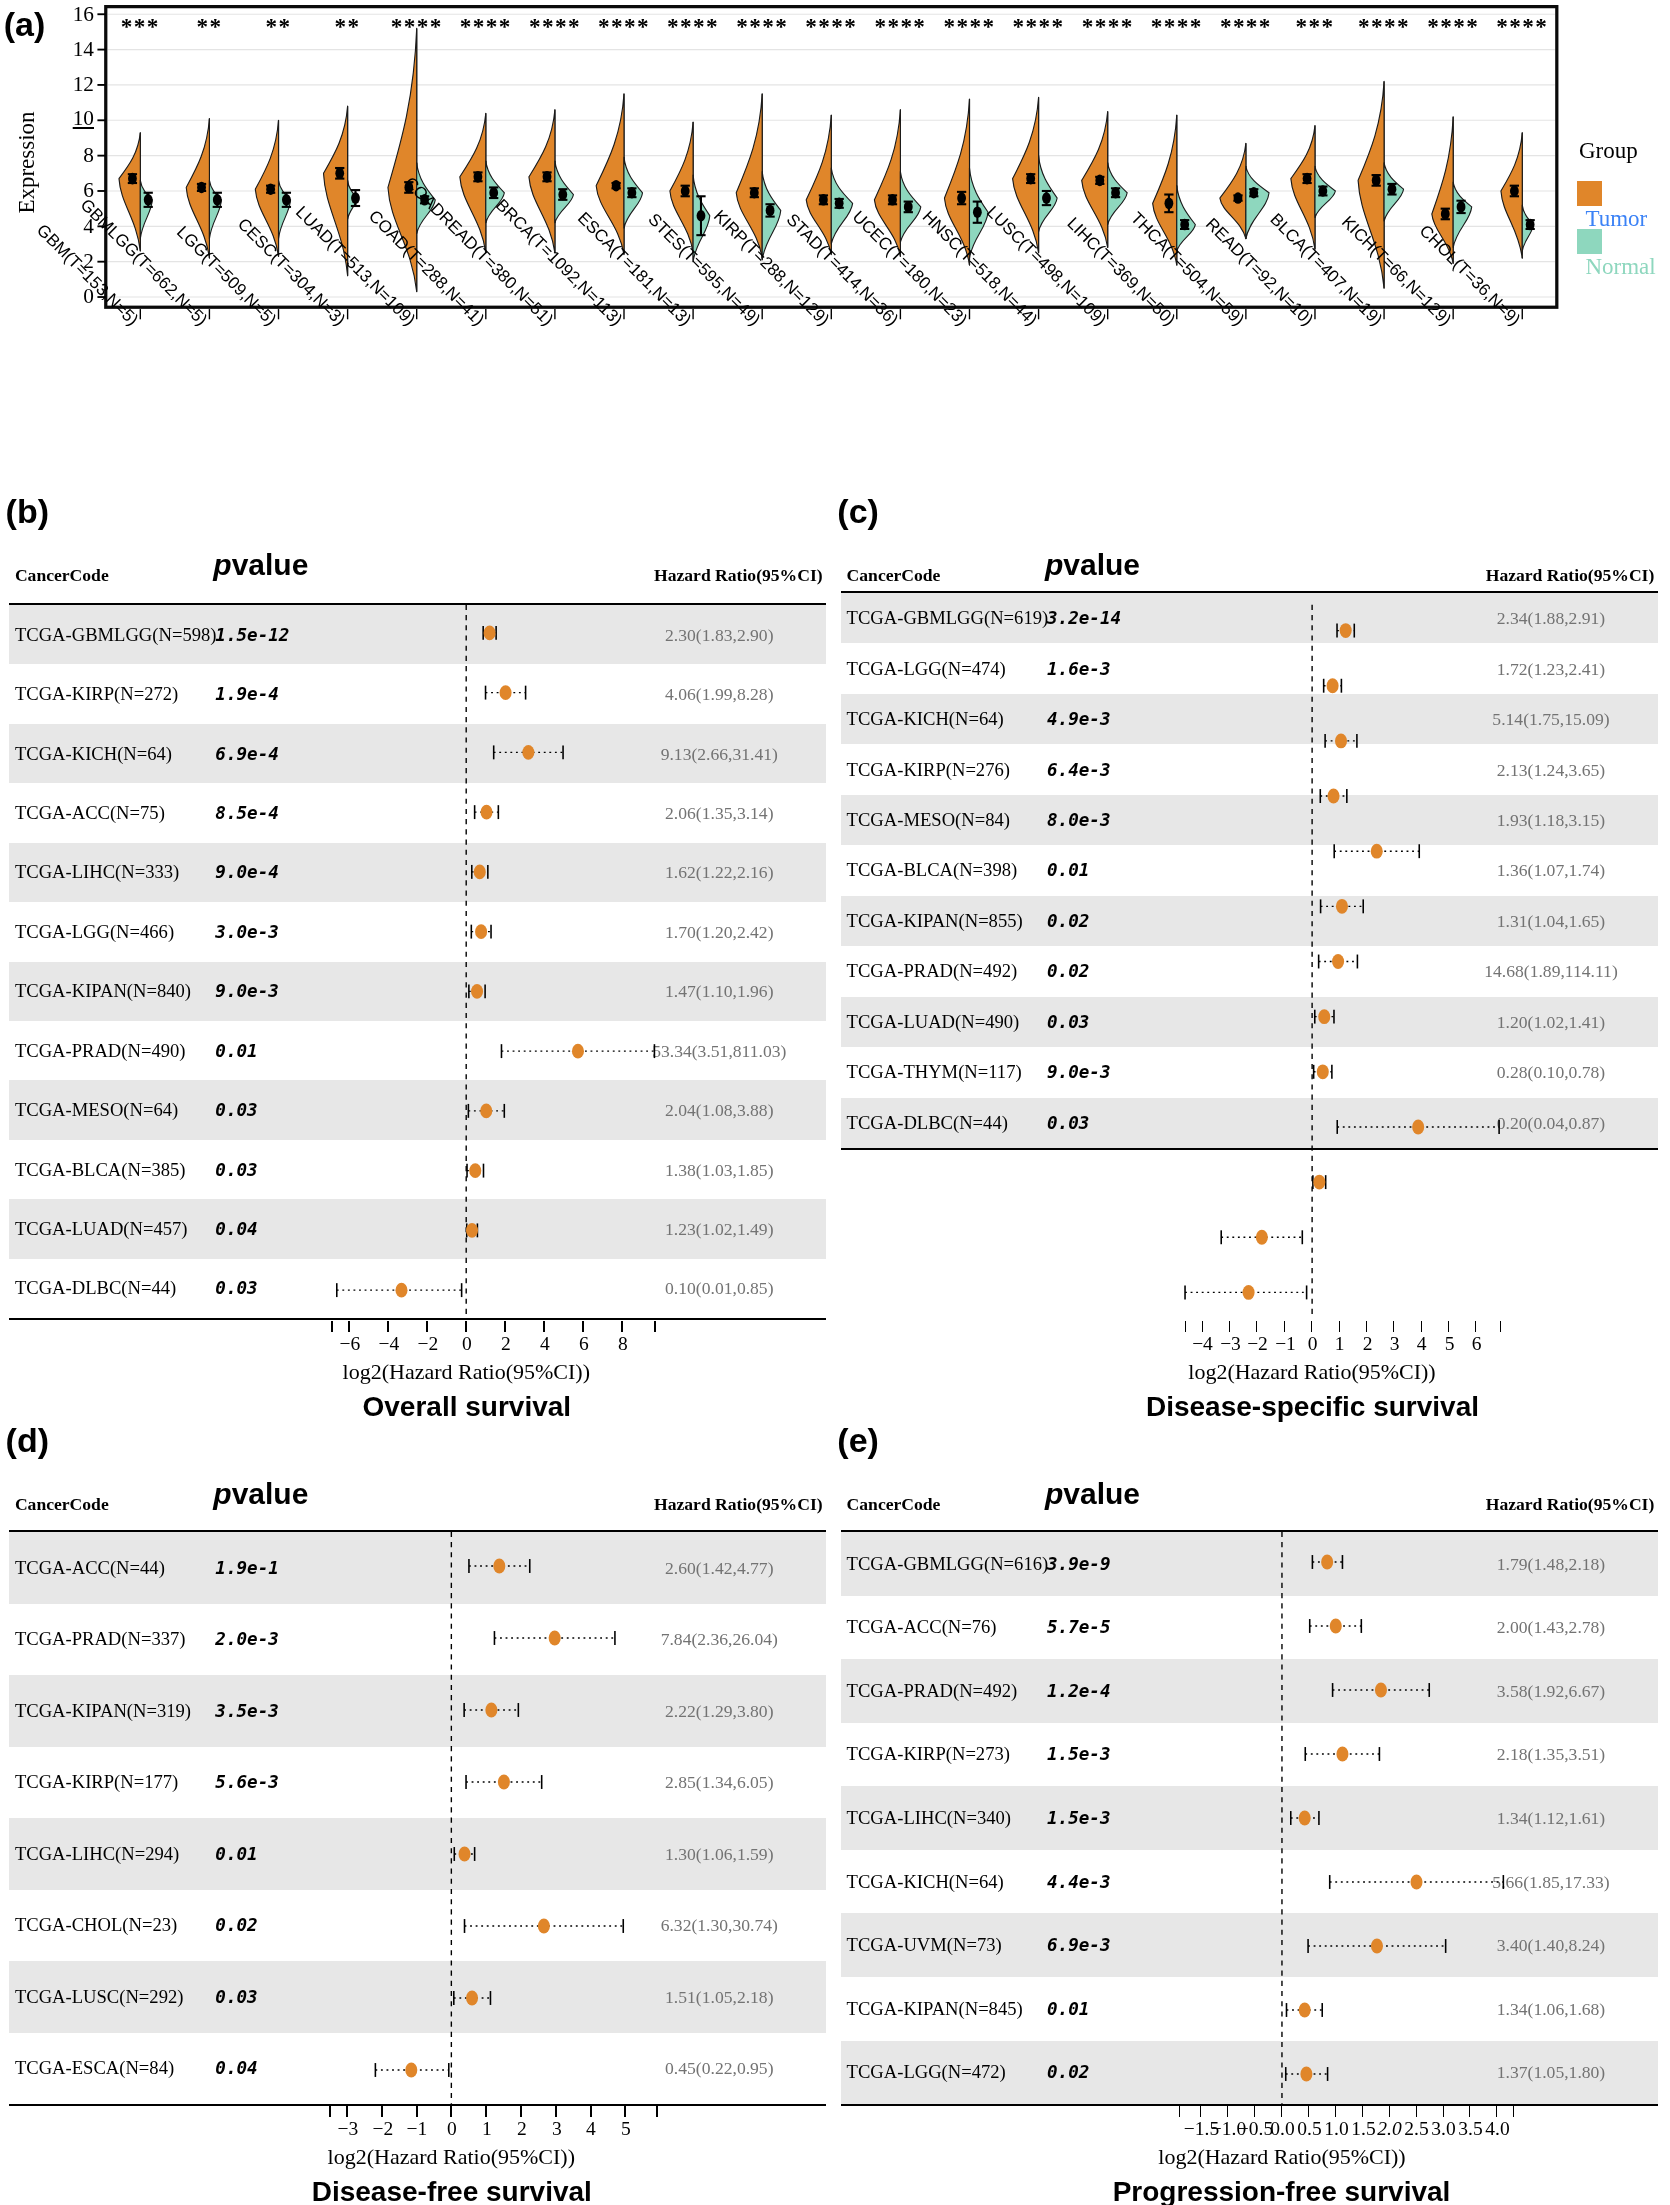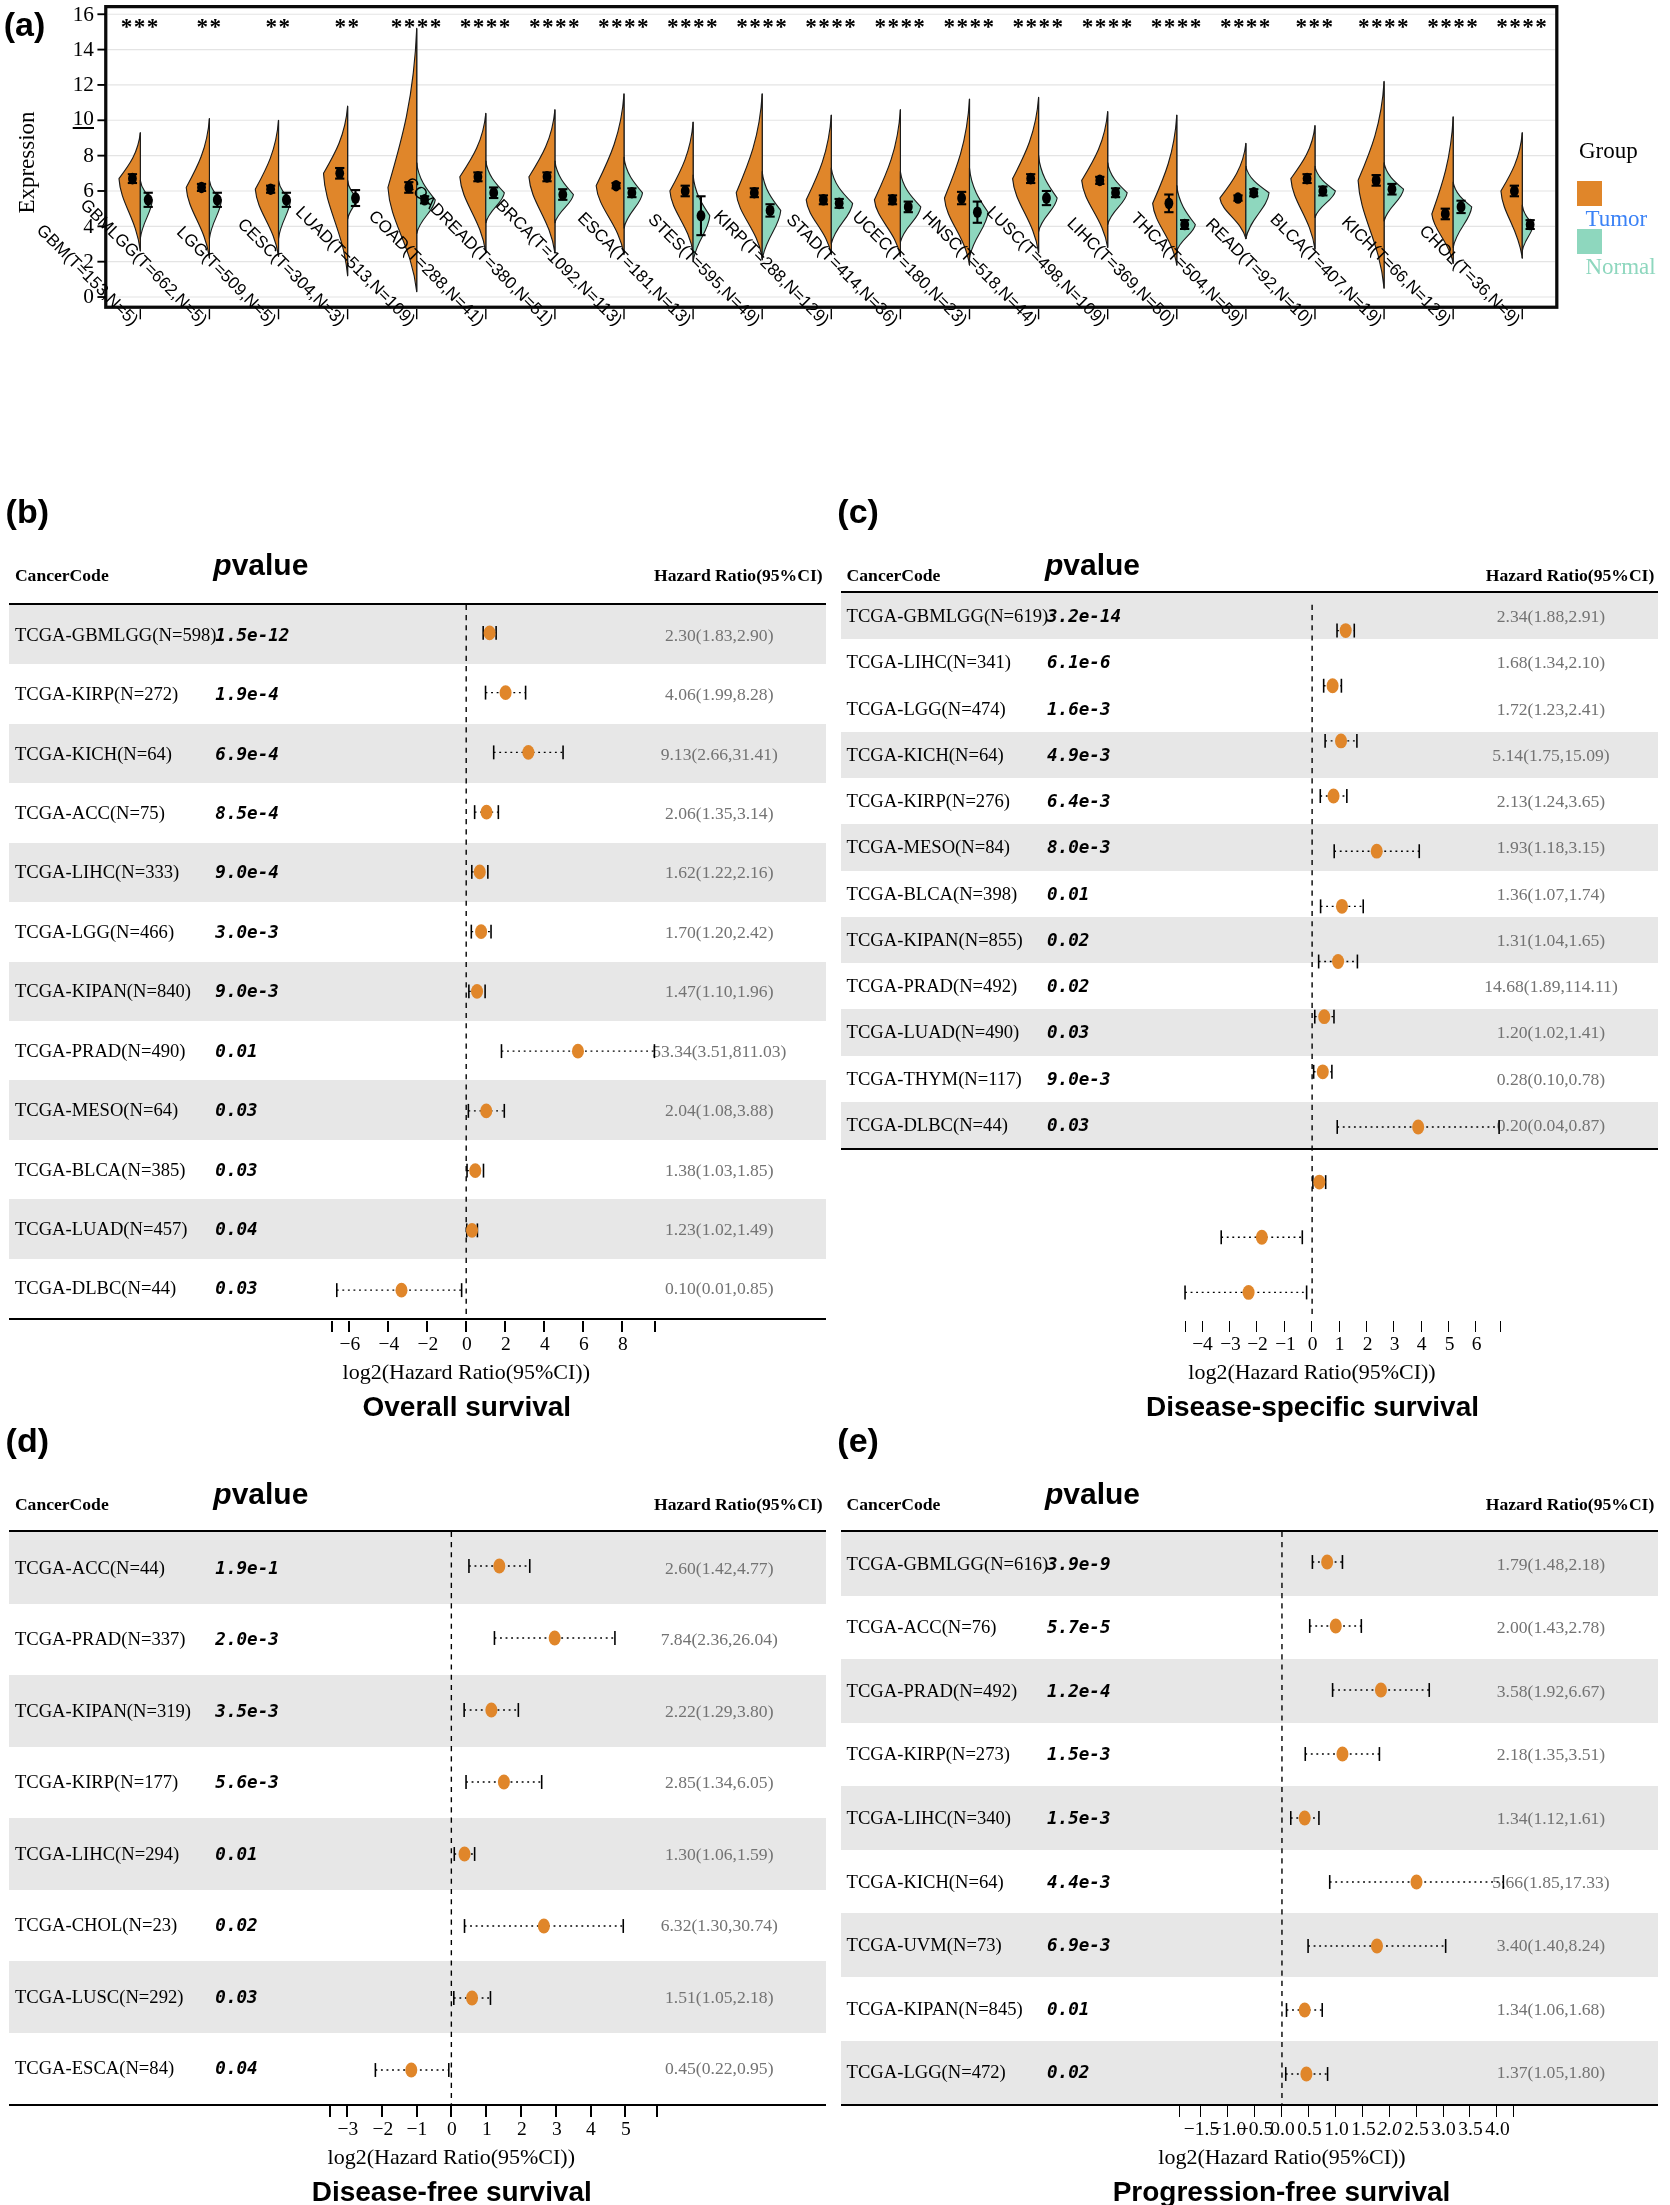--- a/index.html
+++ b/index.html
@@ -616,25 +616,20 @@
   <div class="fh-code">CancerCode</div>
   <div class="fh-p"><i>p</i><span>value</span></div>
   <div class="fh-hr">Hazard Ratio(95%CI)</div>
   <div class="rows" style="top: 99px; height: 559px;">
       <div class="frow g">
         <span class="fcode">TCGA-GBMLGG(N=619)</span>
         <span class="fp">3.2e-14</span>
         <span class="fhr">2.34(1.88,2.91)</span>
       </div>
       <div class="frow">
-        <span class="fcode">TCGA-LIHC(N=341)</span>
-        <span class="fp">6.1e-6</span>
-        <span class="fhr">1.68(1.34,2.10)</span>
-      </div>
-      <div class="frow">
         <span class="fcode">TCGA-LGG(N=474)</span>
         <span class="fp">1.6e-3</span>
         <span class="fhr">1.72(1.23,2.41)</span>
       </div>
       <div class="frow g">
         <span class="fcode">TCGA-KICH(N=64)</span>
         <span class="fp">4.9e-3</span>
         <span class="fhr">5.14(1.75,15.09)</span>
       </div>
       <div class="frow">

